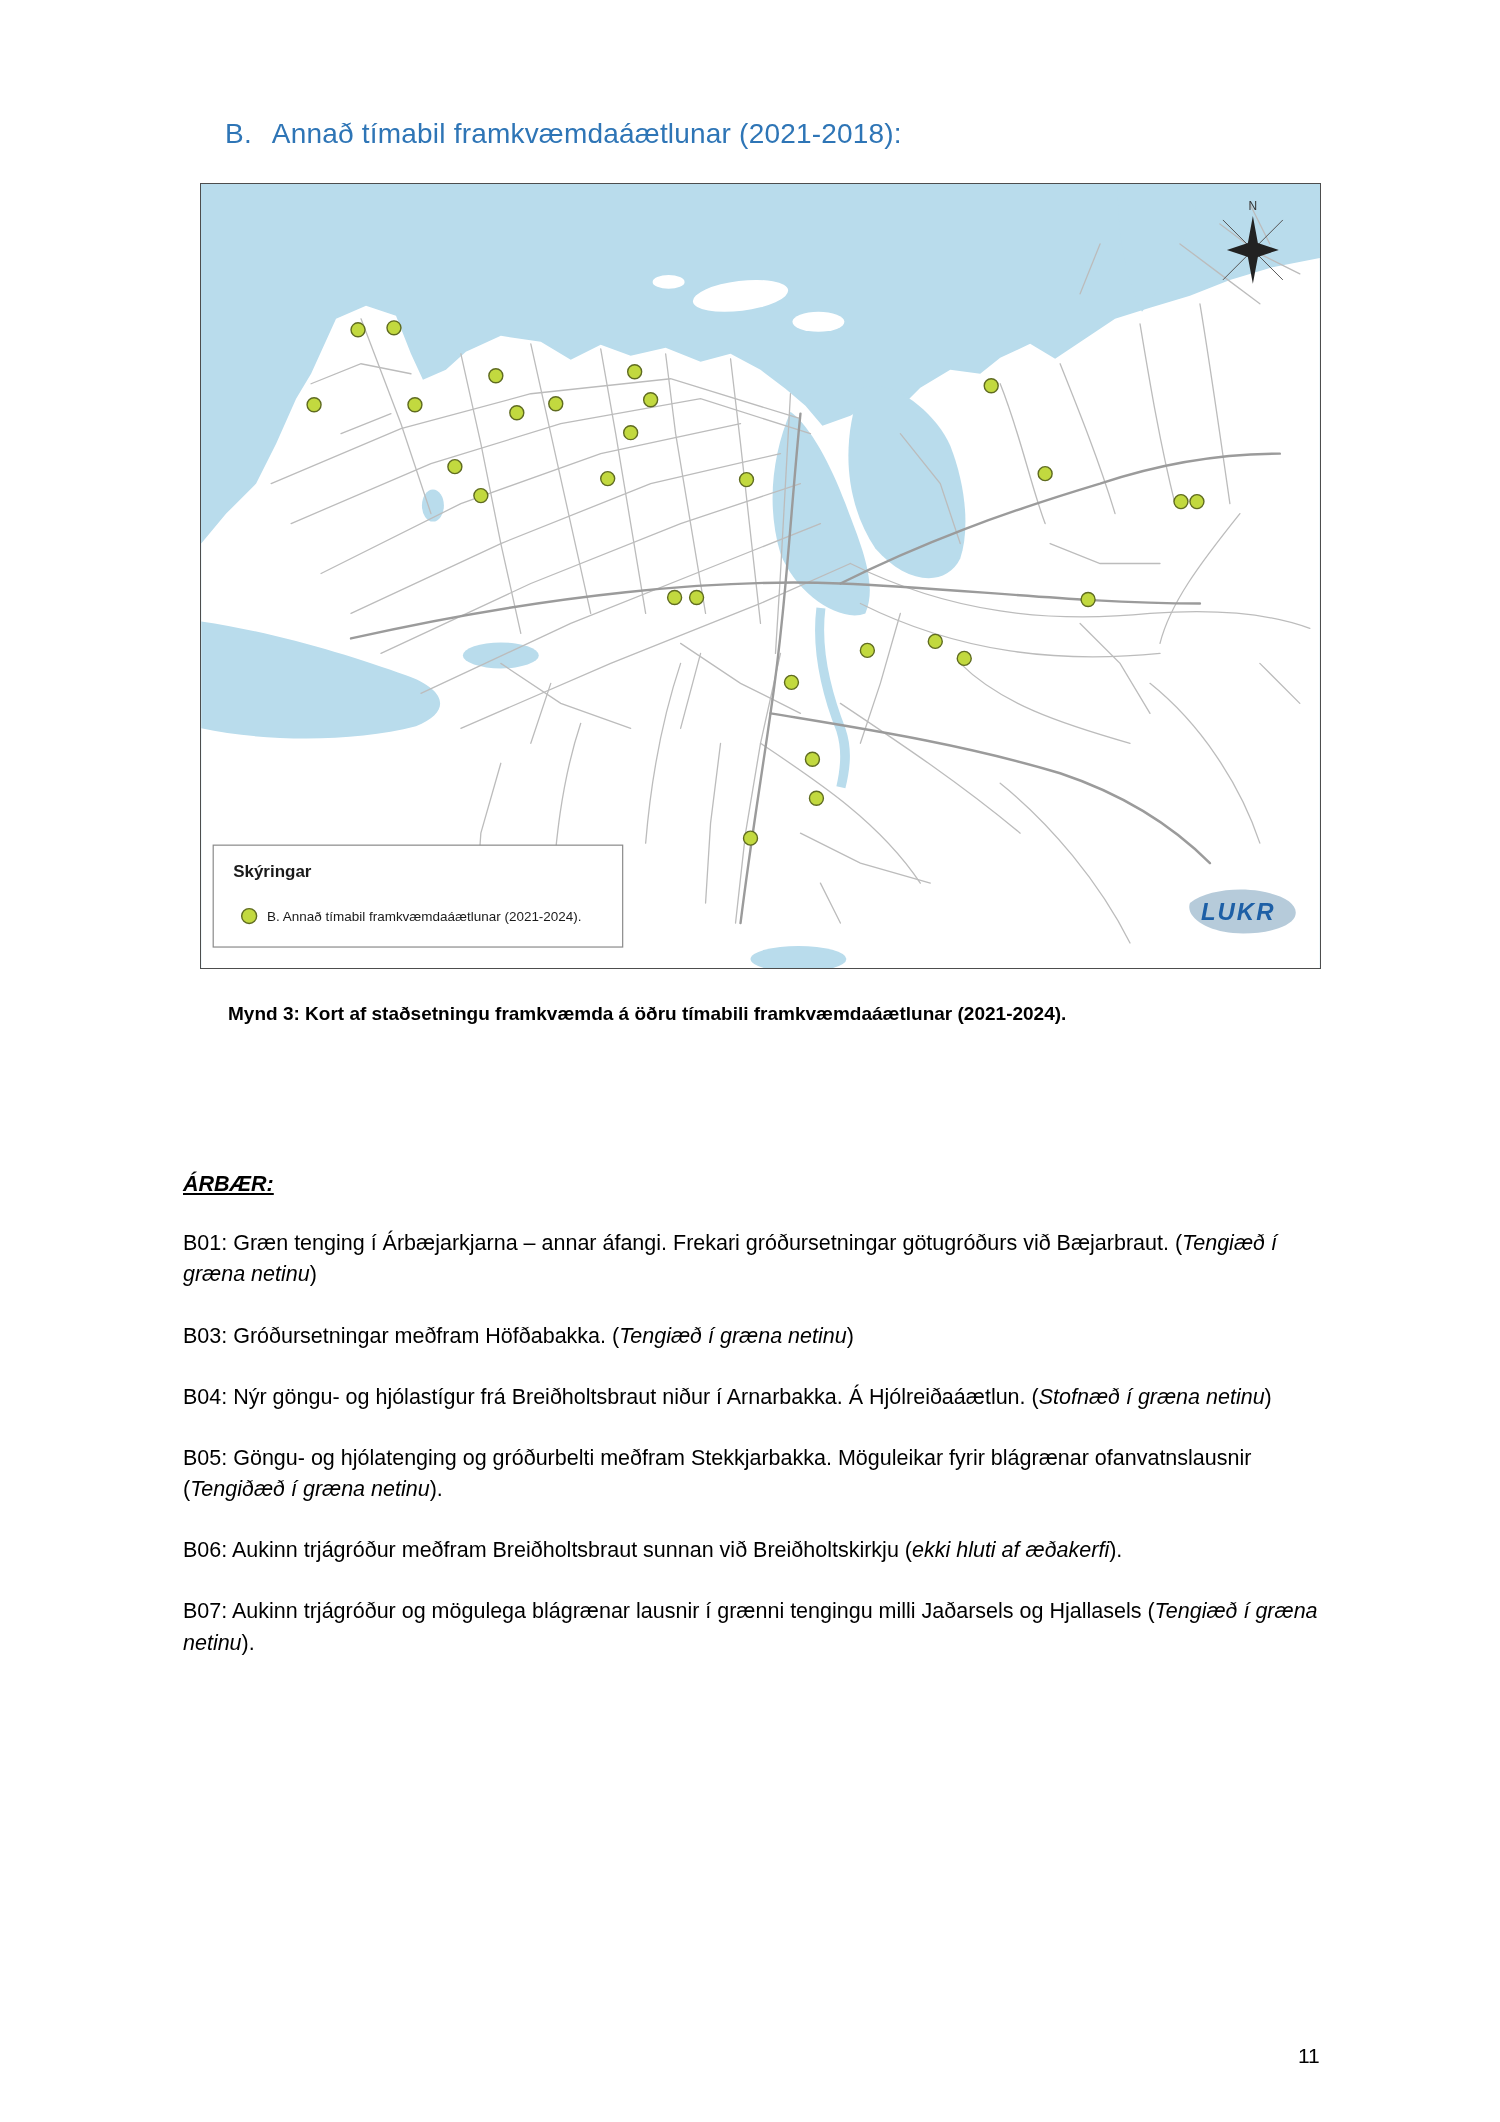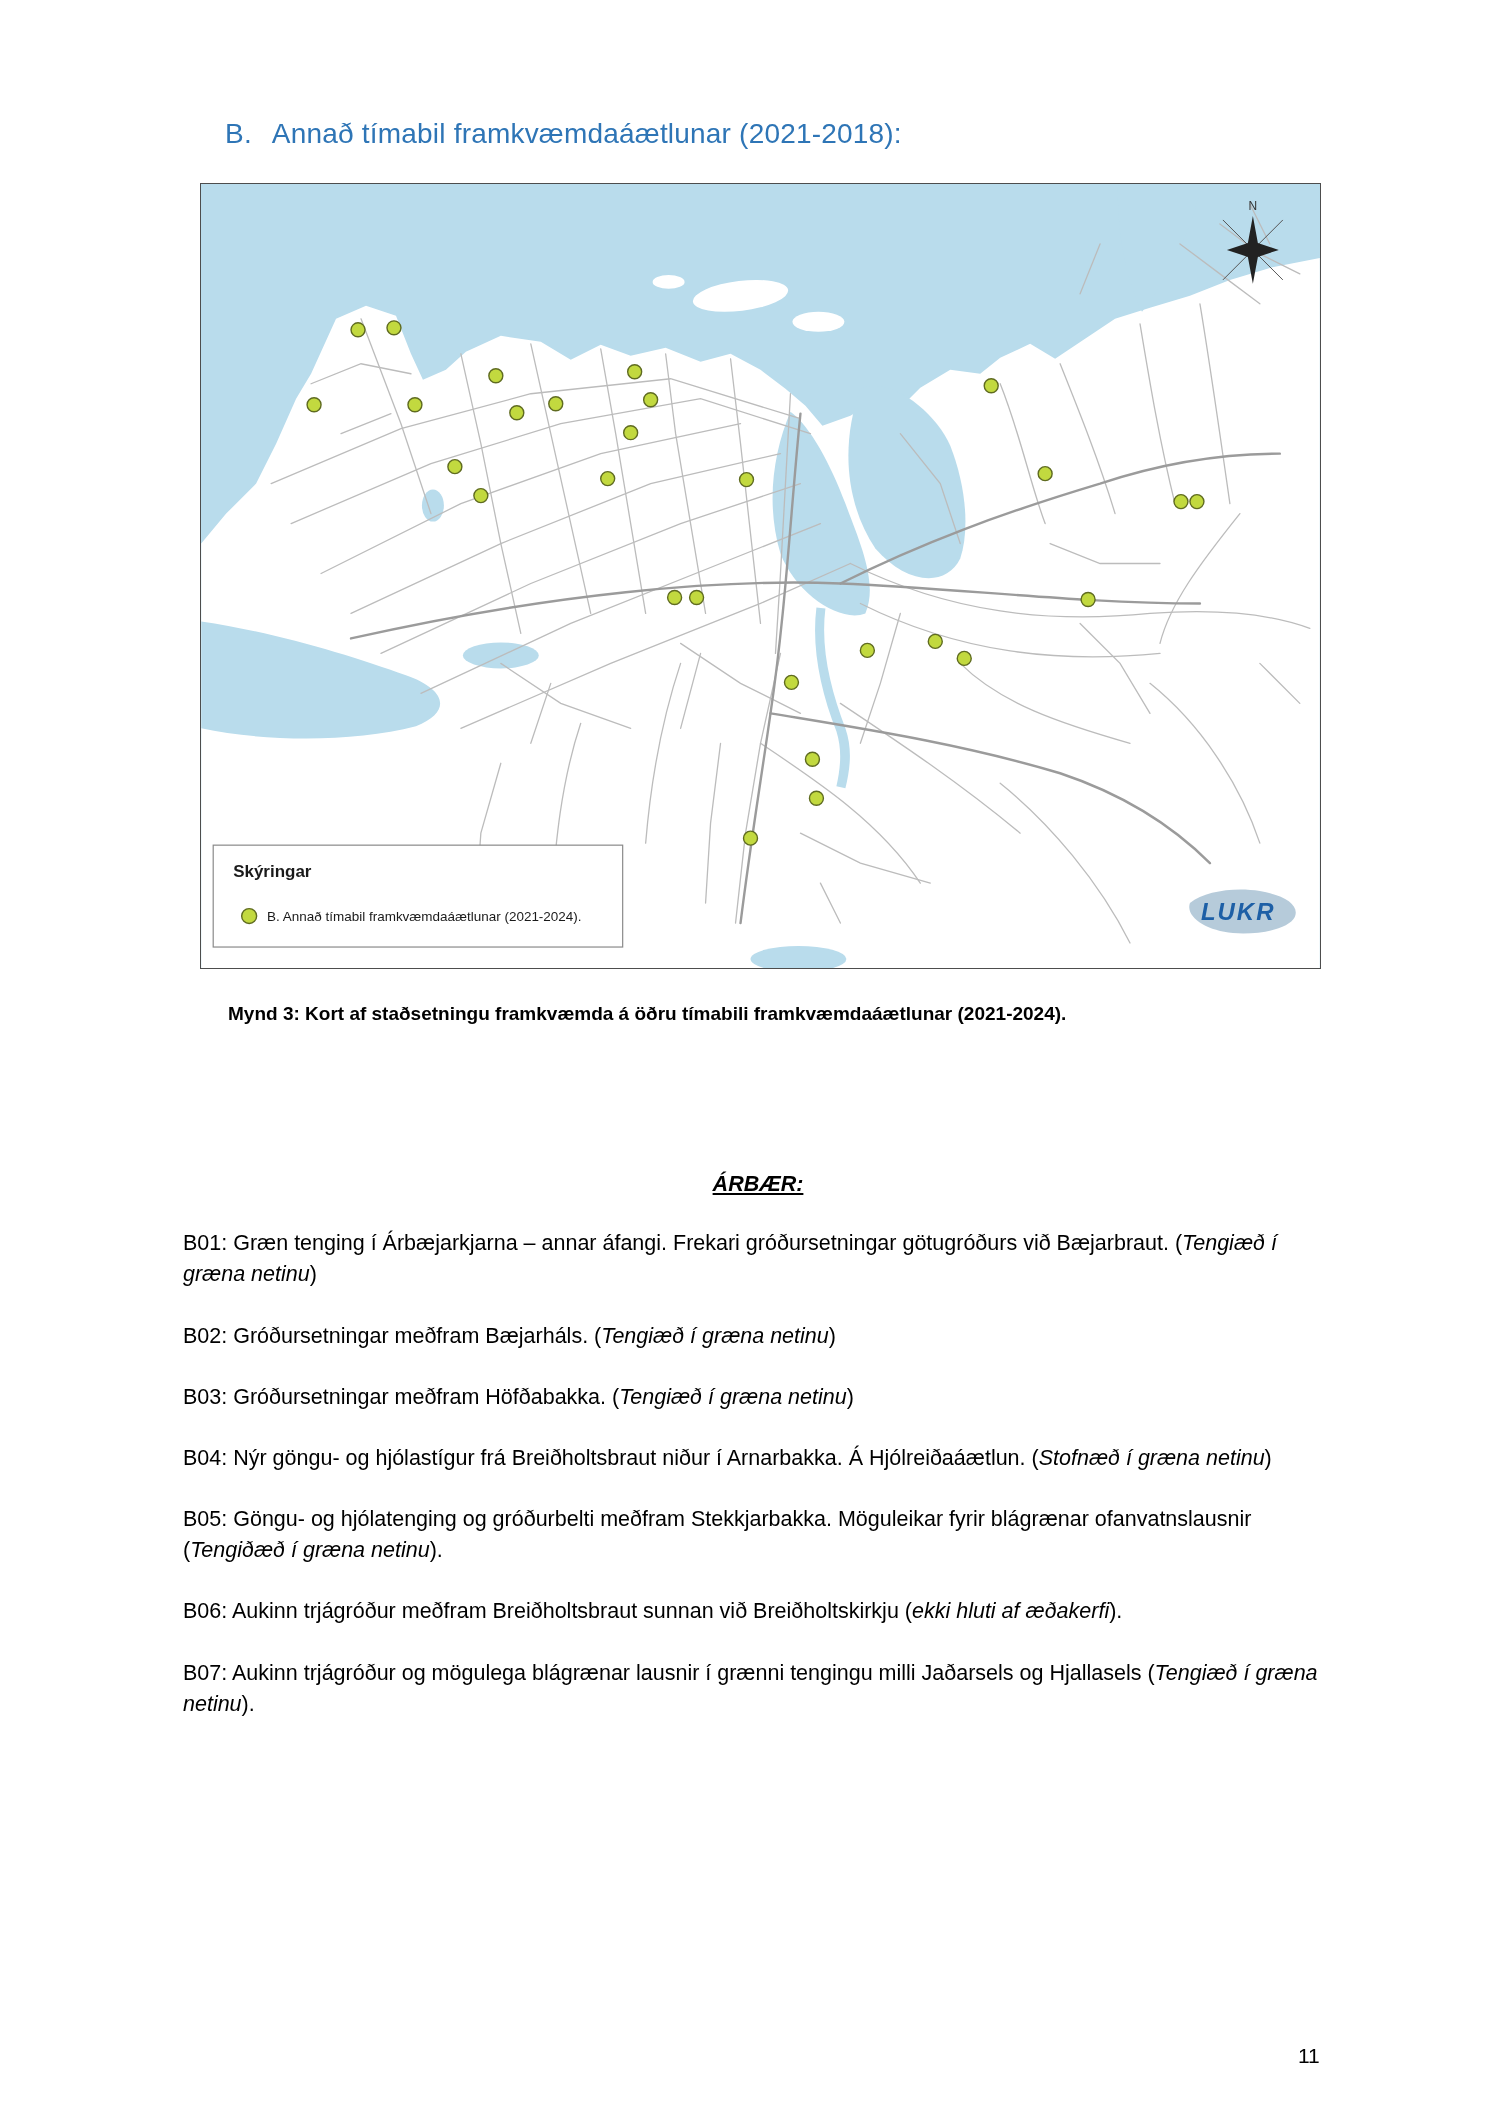--- a/index.html
+++ b/index.html
@@ -32,21 +32,21 @@
   .caption{
     position:absolute;left:228px;top:1000px;width:1160px;
     font-size:19px;font-weight:700;line-height:1.5;margin:0;color:#000;
   }
   .sections{
     position:absolute;left:183px;top:1163px;width:1150px;
     font-size:21.5px;line-height:1.45;color:#000;
   }
   .sections h2{
     font-size:21.5px;font-weight:700;font-style:italic;
-    text-decoration:underline;margin:6px 0 28px 0;color:#000;text-align:center;
+    text-decoration:underline;margin:6px 0 28px 0;color:#000;
   }
   .sections p{margin:0 0 30px 0;}
   .sections .it{font-style:italic;}
   .page-number{
     position:absolute;left:1298px;top:2016px;font-size:21px;color:#000;margin-top:28px;
   }
   .legend-title{font-size:17px;font-weight:700;fill:#1a1a1a;}
   .legend-item{font-size:13.5px;fill:#1a1a1a;}
   .compass-n{font-size:12px;fill:#333;}
   .lukr-text{font-size:24px;font-weight:700;font-style:italic;fill:#1d5fa6;letter-spacing:2px;}
@@ -195,21 +195,20 @@
           <circle cx="550" cy="655" r="7" fill="#c2d93f" stroke="#5f6b20" stroke-width="1.4"></circle>
         </g>
     </svg>
   </div>
 
   <p class="caption">Mynd 3: Kort af staðsetningu framkvæmda á öðru tímabili framkvæmdaáætlunar (2021-2024).</p>
 
   <div id="sections" class="sections">
       <h2>ÁRBÆR:</h2>
       <p><span>B01: Græn tenging í Árbæjarkjarna – annar áfangi. Frekari gróðursetningar götugróðurs við Bæjarbraut. (</span><span class="it">Tengiæð í græna netinu</span><span>)</span></p>
-      <p><span>B02: Gróðursetningar meðfram Bæjarháls. (</span><span class="it">Tengiæð í græna netinu</span><span>)</span></p>
       <p><span>B03: Gróðursetningar meðfram Höfðabakka. (</span><span class="it">Tengiæð í græna netinu</span><span>)</span></p>
       <p><span>B04: Nýr göngu- og hjólastígur frá Breiðholtsbraut niður í Arnarbakka. Á Hjólreiðaáætlun. (</span><span class="it">Stofnæð í græna netinu</span><span>)</span></p>
       <p><span>B05: Göngu- og hjólatenging og gróðurbelti meðfram Stekkjarbakka. Möguleikar fyrir blágrænar ofanvatnslausnir (</span><span class="it">Tengiðæð í græna netinu</span><span>).</span></p>
       <p><span>B06: Aukinn trjágróður meðfram Breiðholtsbraut sunnan við Breiðholtskirkju (</span><span class="it">ekki hluti af æðakerfi</span><span>).</span></p>
       <p><span>B07: Aukinn trjágróður og mögulega blágrænar lausnir í grænni tengingu milli Jaðarsels og Hjallasels (</span><span class="it">Tengiæð í græna netinu</span><span>).</span></p>
     </div>
 
   <div class="page-number">11</div>
 
 </div>

